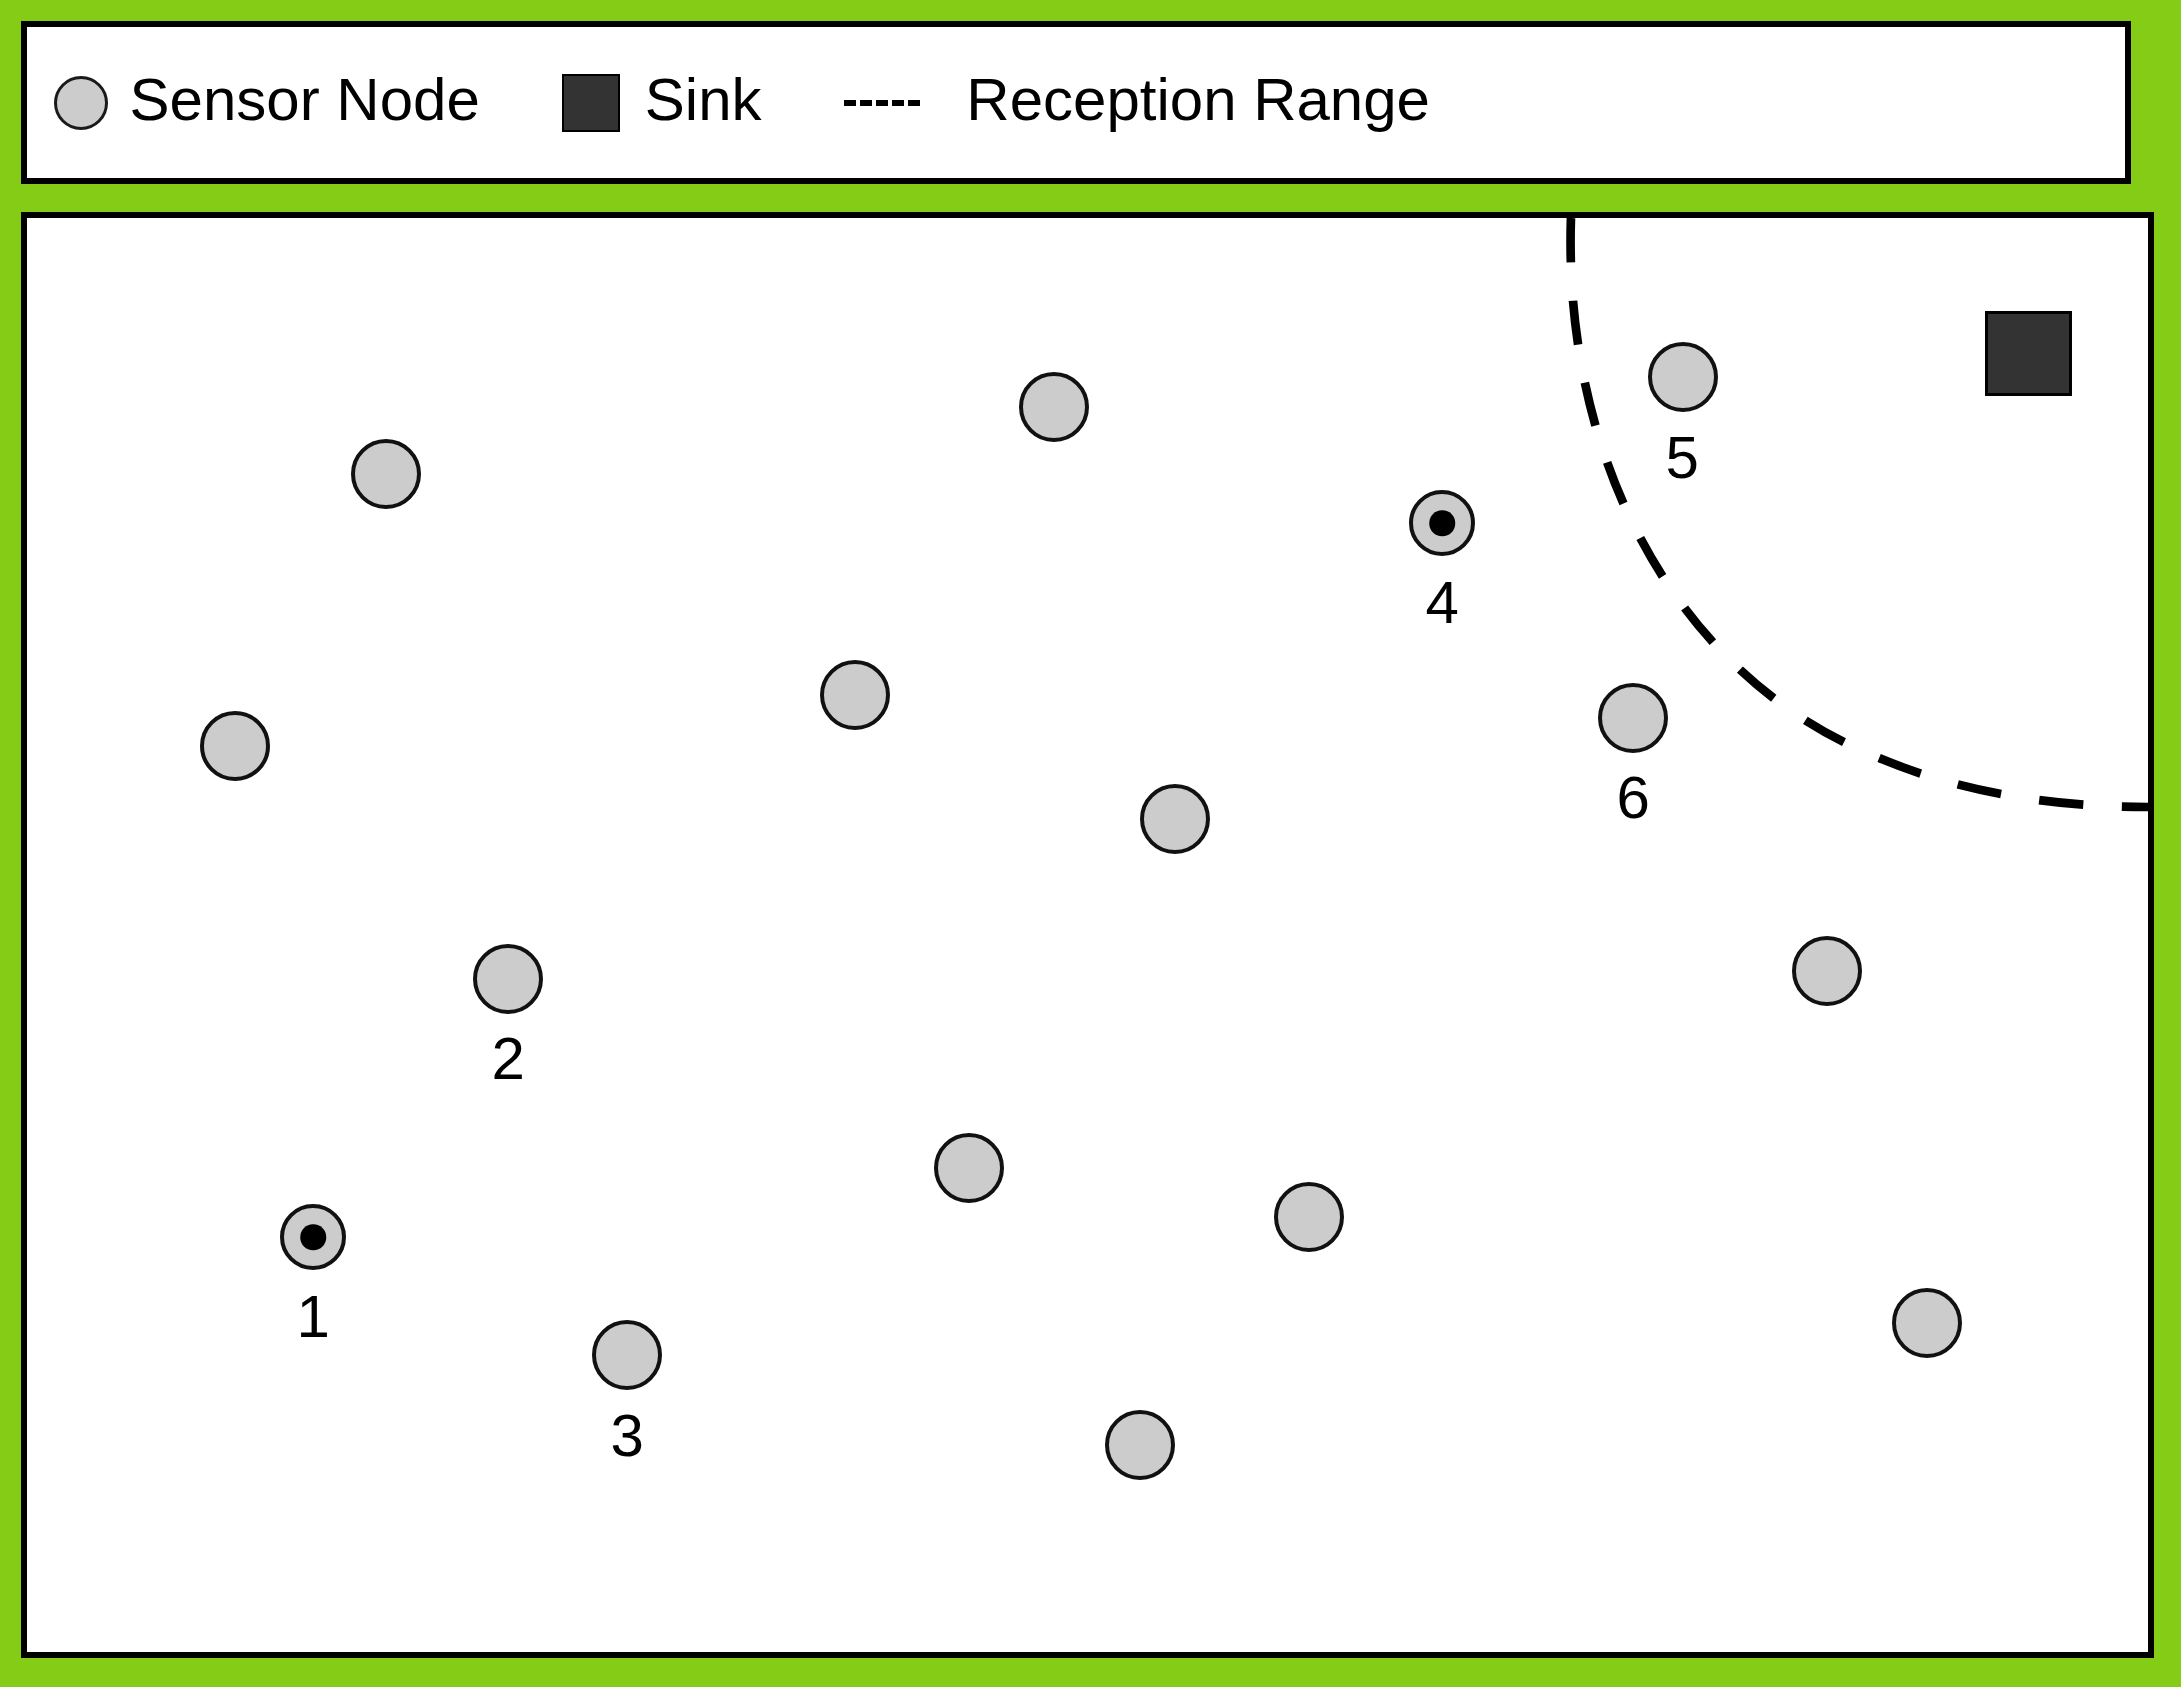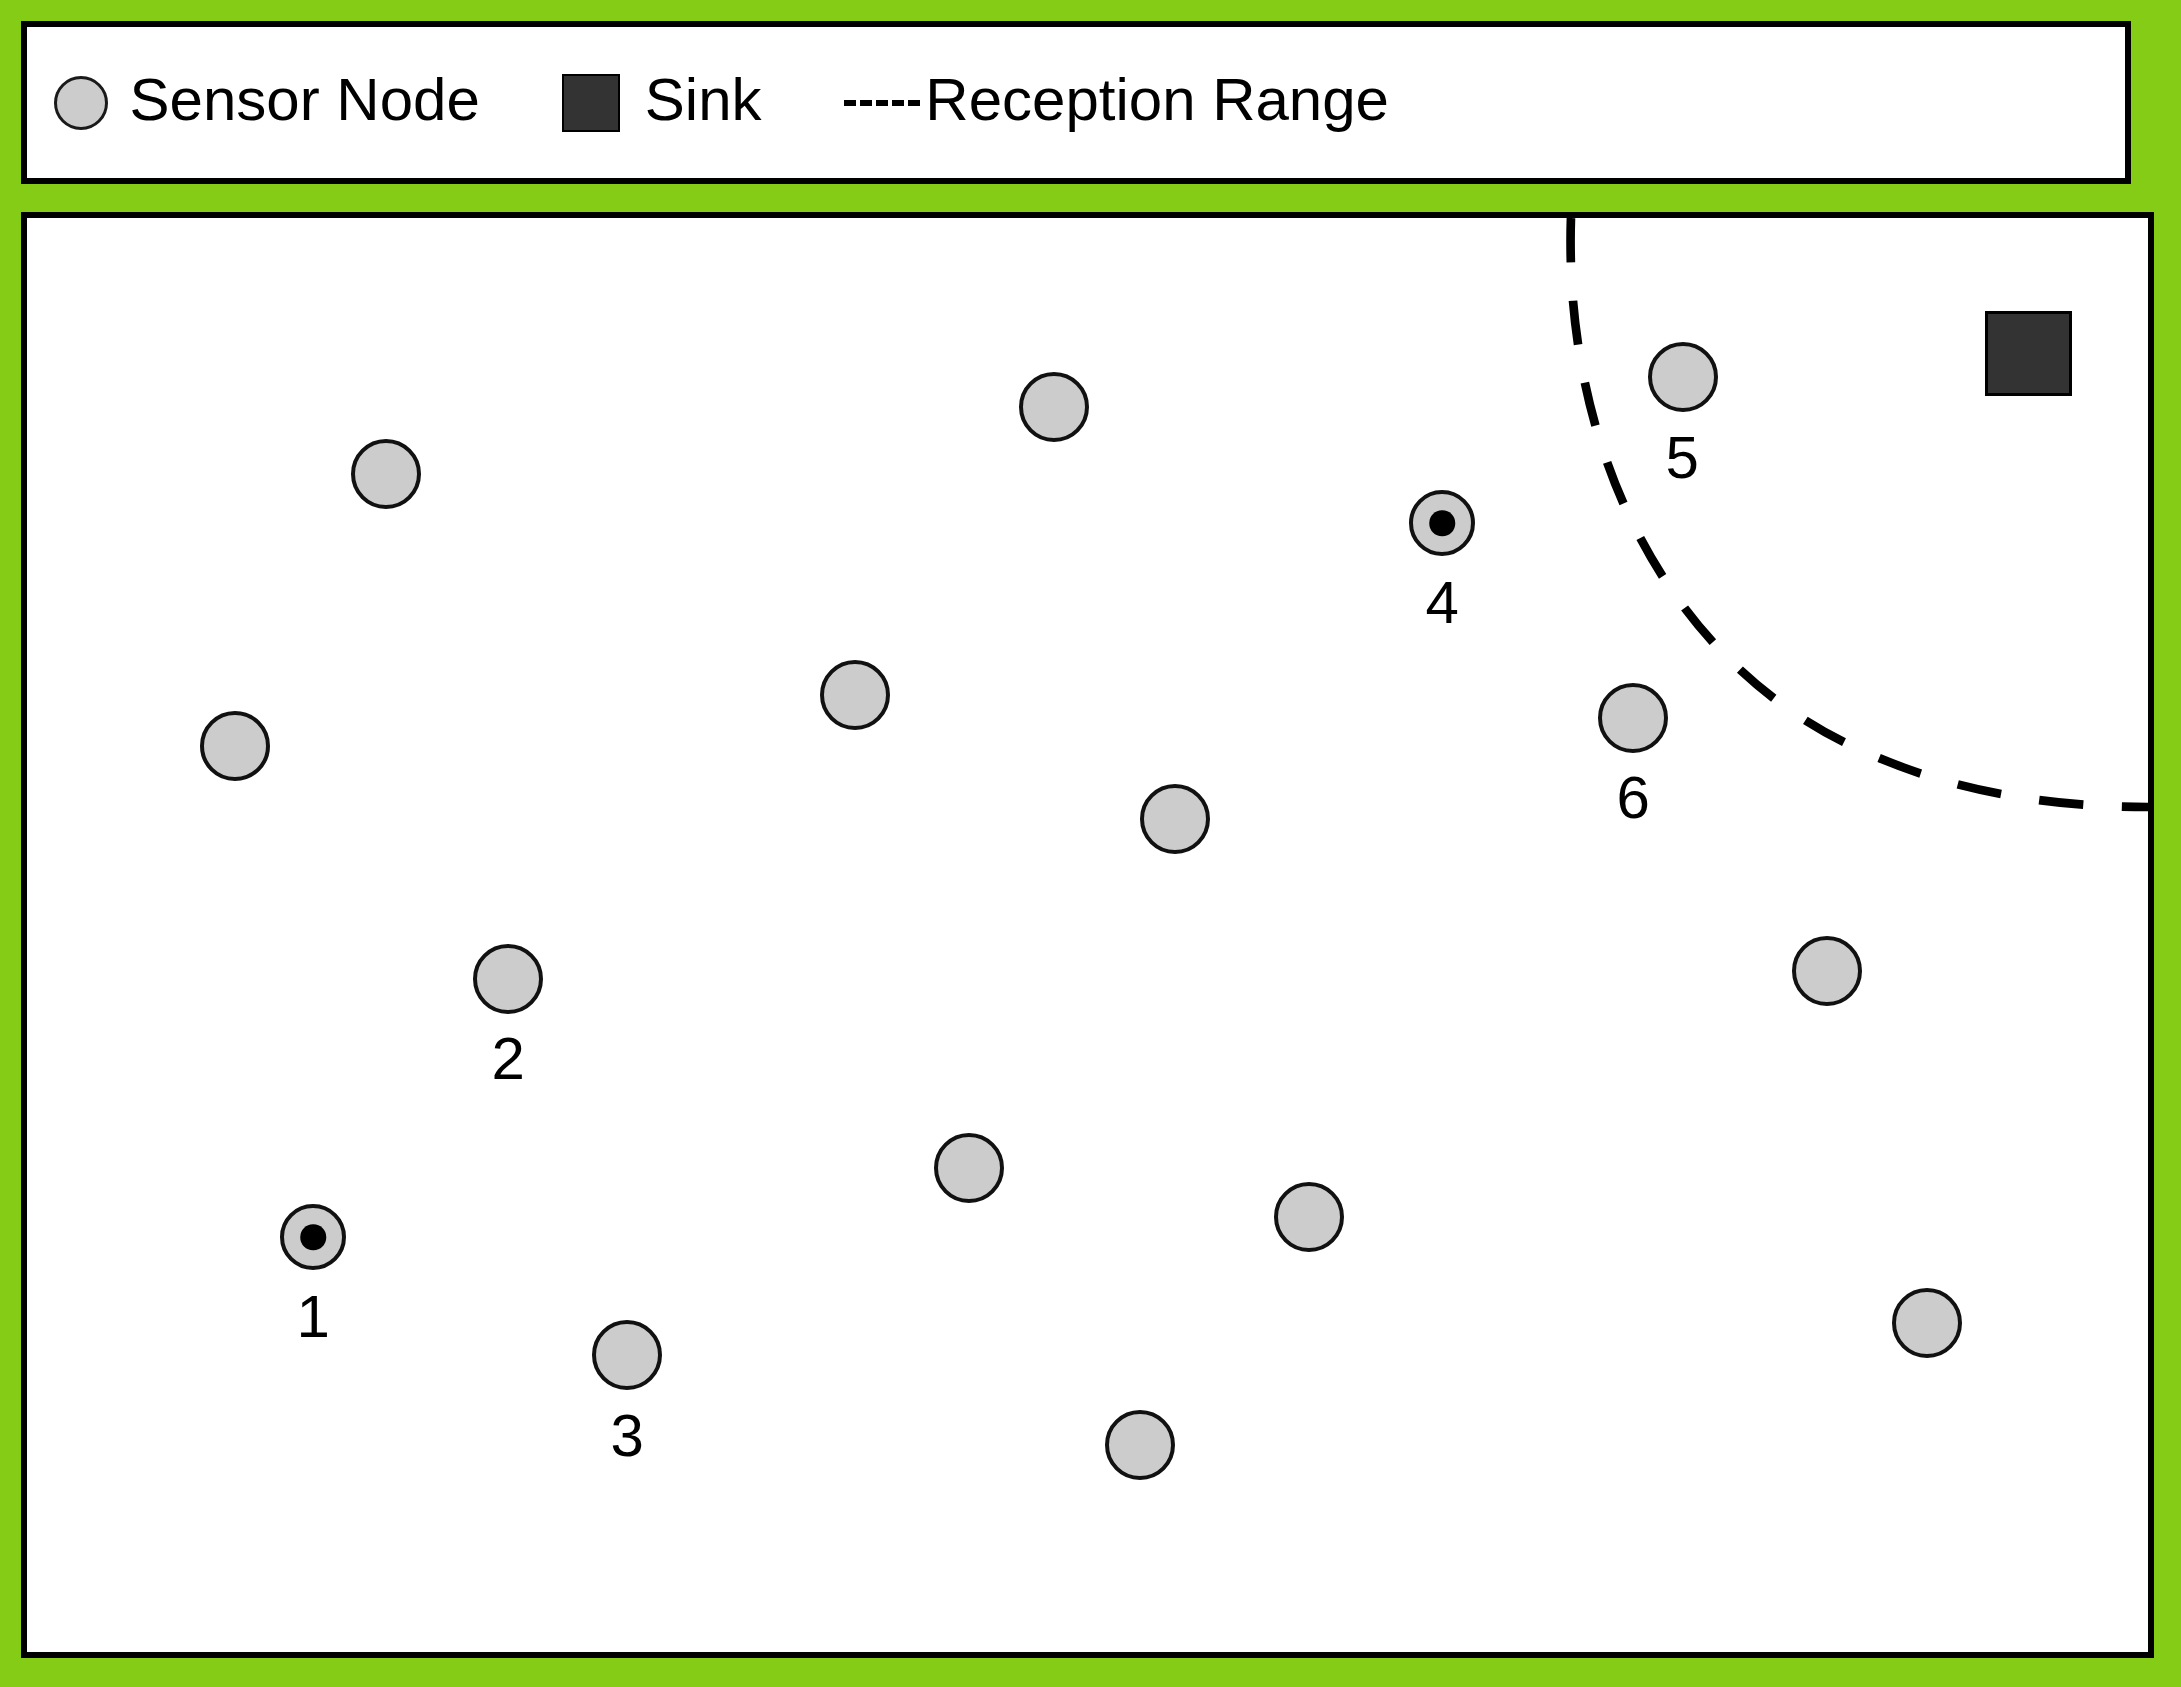--- a/index.html
+++ b/index.html
@@ -159,21 +159,21 @@
       <span class="lg-swatch-node"></span>
       <span class="legend-label" style="margin-left:21.3px;">Sensor Node</span>
     </div>
 
 
     <div class="legend-item" style="margin-left:82px;text-align:center;">
       <span class="lg-swatch-sink"></span>
       <span class="legend-label" style="margin-left:25px;">Sink</span>
     </div>
 
-    <div class="legend-item" style="margin-left:82px;">
+    <div class="legend-item" style="margin-left:82px;gap:41px;">
       <span class="lg-swatch-dash"></span>
       <span class="legend-label">Reception Range</span>
     </div>
 
   </div>
 
   <div id="field">
 
     <svg id="field-svg" viewBox="0 0 2198 1490" preserveAspectRatio="none">
       <path d="M 1600 0 C 1592 250 1706 460 1890 548 C 1985 594 2090 612 2198 612" fill="none" stroke="#000000" stroke-width="9" stroke-dasharray="46 40" stroke-linecap="butt"></path>

